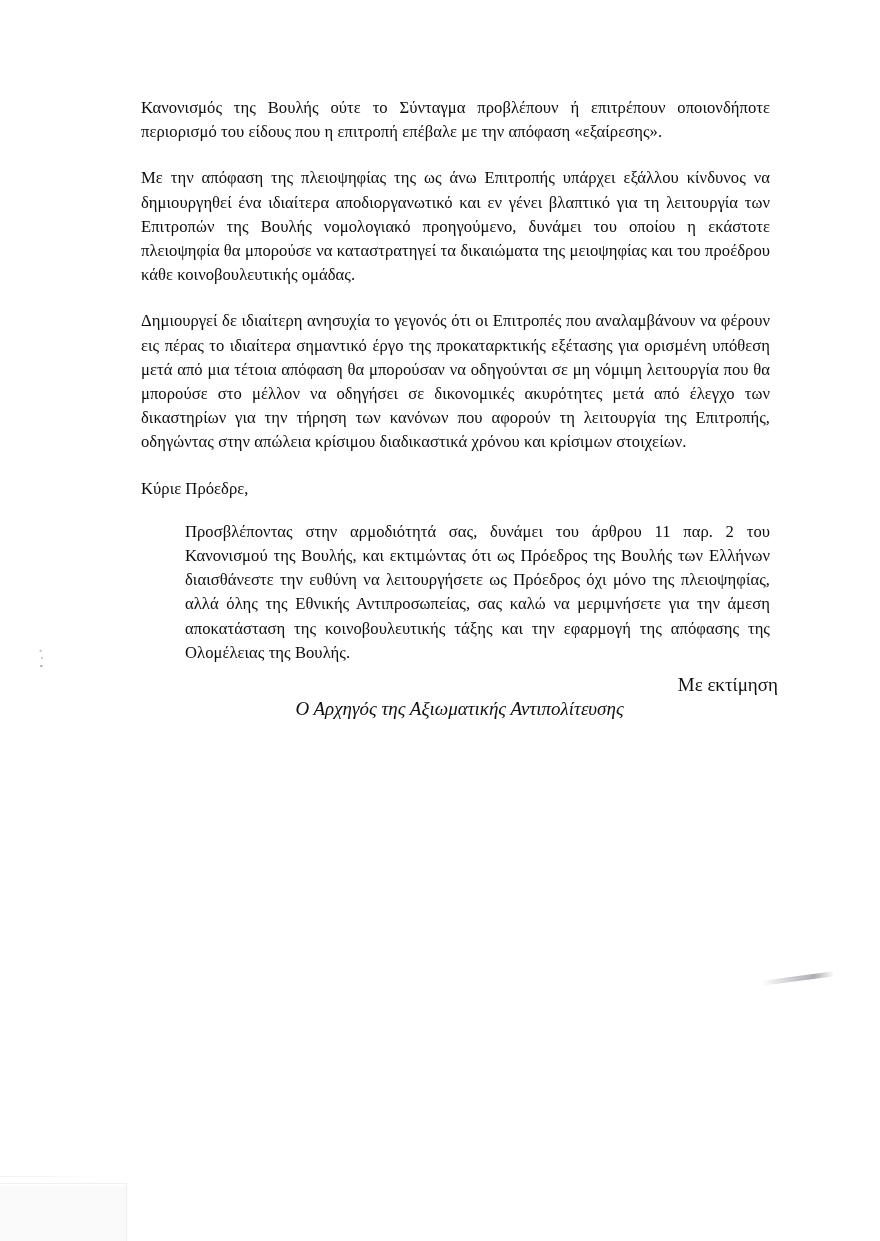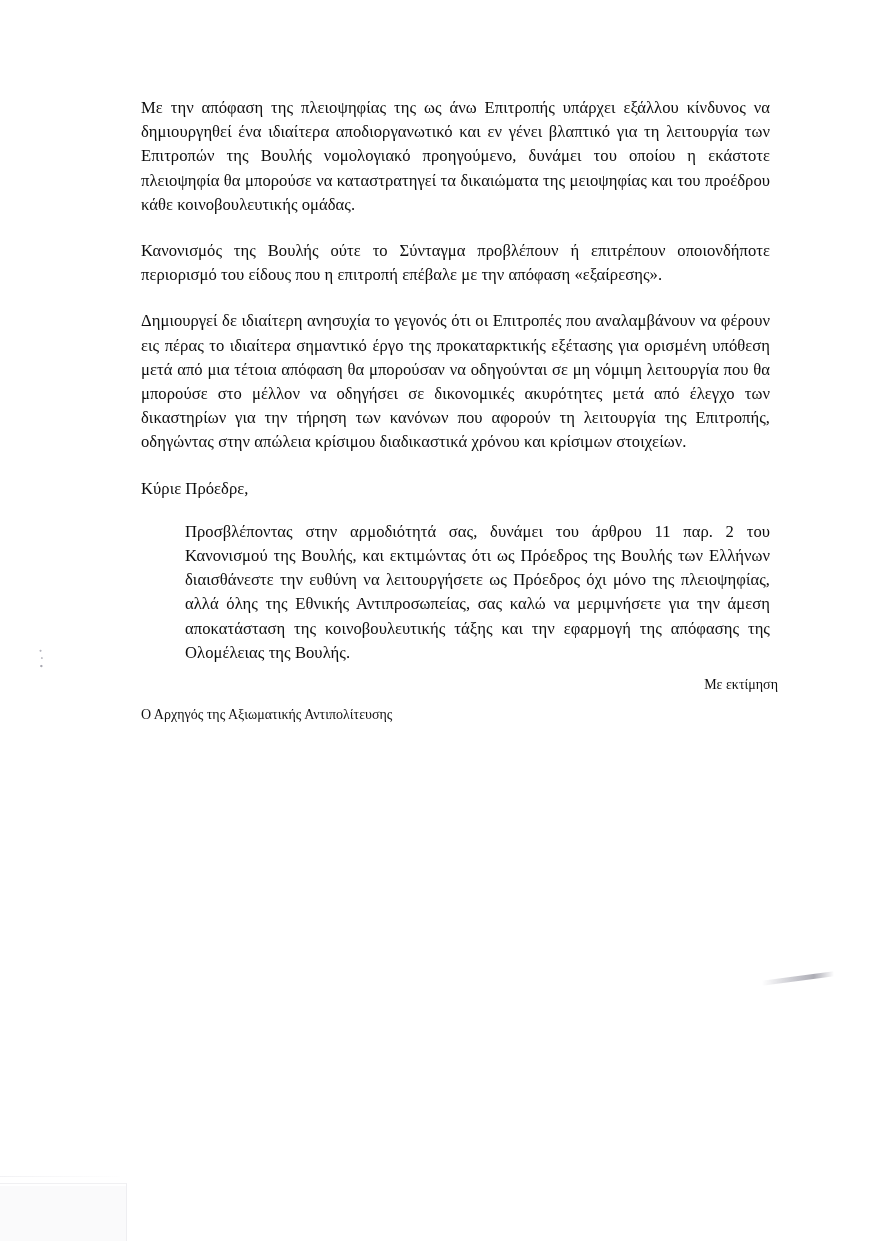--- a/index.html
+++ b/index.html
@@ -44,30 +44,30 @@
     margin-bottom: 0;
     margin-left: 44px;
   }
 
   
   .signoff {
     position: absolute;
     left: 141px;
     top: 673px;
     width: 637px;
-    font-size: 14px;
+    font-size: 19px;
     line-height: 24.2px;
   }
   .signoff-regards {
     text-align: right;
     padding-right: 0px;
   }
   .signoff-title {
-    text-align: left;
-    margin-top: 6px;
+    text-align: center;
+    font-style: italic;
   }
 
   .signature-name {
     position: absolute;
     left: 141px;
     top: 847px;
     width: 637px;
     text-align: right;
     font-size: 16.6px;
     line-height: 24px;
@@ -116,23 +116,23 @@
     background: linear-gradient(90deg, rgba(240,240,243,0.9), rgba(250,250,252,0.2));
   }
 </style>
 </head>
 <body>
 
 <div class="page">
 
   <div class="content">
 
+    <p class="para">Κανονισμός της Βουλής ούτε το Σύνταγμα προβλέπουν ή επιτρέπουν οποιονδήποτε περιορισμό του είδους που η επιτροπή επέβαλε με την απόφαση «εξαίρεσης».</p>
+
     <p class="para">Με την απόφαση της πλειοψηφίας της ως άνω Επιτροπής υπάρχει εξάλλου κίνδυνος να δημιουργηθεί ένα ιδιαίτερα αποδιοργανωτικό και εν γένει βλαπτικό για τη λειτουργία των Επιτροπών της Βουλής νομολογιακό προηγούμενο, δυνάμει του οποίου η εκάστοτε πλειοψηφία θα μπορούσε να καταστρατηγεί τα δικαιώματα της μειοψηφίας και του προέδρου κάθε κοινοβουλευτικής ομάδας.</p>
-
-    <p class="para">Κανονισμός της Βουλής ούτε το Σύνταγμα προβλέπουν ή επιτρέπουν οποιονδήποτε περιορισμό του είδους που η επιτροπή επέβαλε με την απόφαση «εξαίρεσης».</p>
 
     <p class="para">Δημιουργεί δε ιδιαίτερη ανησυχία το γεγονός ότι οι Επιτροπές που αναλαμβάνουν να φέρουν εις πέρας το ιδιαίτερα σημαντικό έργο της προκαταρκτικής εξέτασης για ορισμένη υπόθεση μετά από μια τέτοια απόφαση θα μπορούσαν να οδηγούνται σε μη νόμιμη λειτουργία που θα μπορούσε στο μέλλον να οδηγήσει σε δικονομικές ακυρότητες μετά από έλεγχο των δικαστηρίων για την τήρηση των κανόνων που αφορούν τη λειτουργία της Επιτροπής, οδηγώντας στην απώλεια κρίσιμου διαδικαστικά χρόνου και κρίσιμων στοιχείων.</p>
 
     <p class="para left salutation">Κύριε Πρόεδρε,</p>
 
     <p class="para">Προσβλέποντας στην αρμοδιότητά σας, δυνάμει του άρθρου 11 παρ. 2 του Κανονισμού της Βουλής, και εκτιμώντας ότι ως Πρόεδρος της Βουλής των Ελλήνων διαισθάνεστε την ευθύνη να λειτουργήσετε ως Πρόεδρος όχι μόνο της πλειοψηφίας, αλλά όλης της Εθνικής Αντιπροσωπείας, σας καλώ να μεριμνήσετε για την άμεση αποκατάσταση της κοινοβουλευτικής τάξης και την εφαρμογή της απόφασης της Ολομέλειας της Βουλής.</p>
 
   </div>
 
   <div class="signoff">

